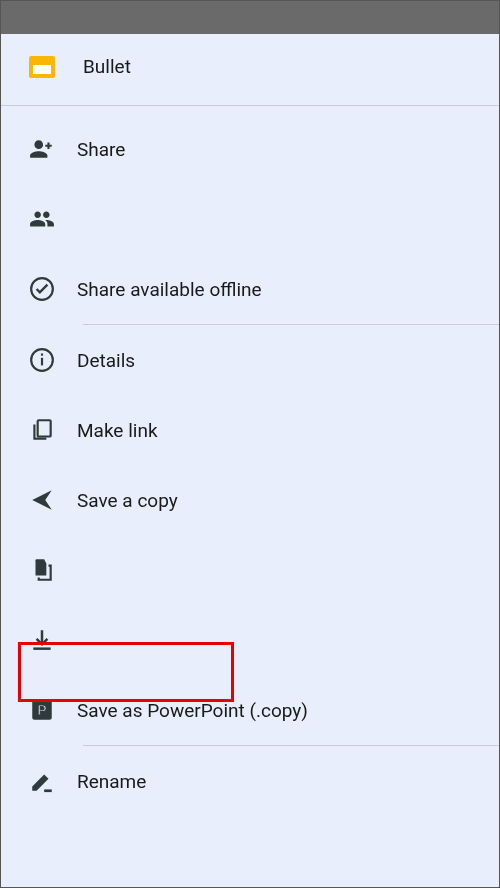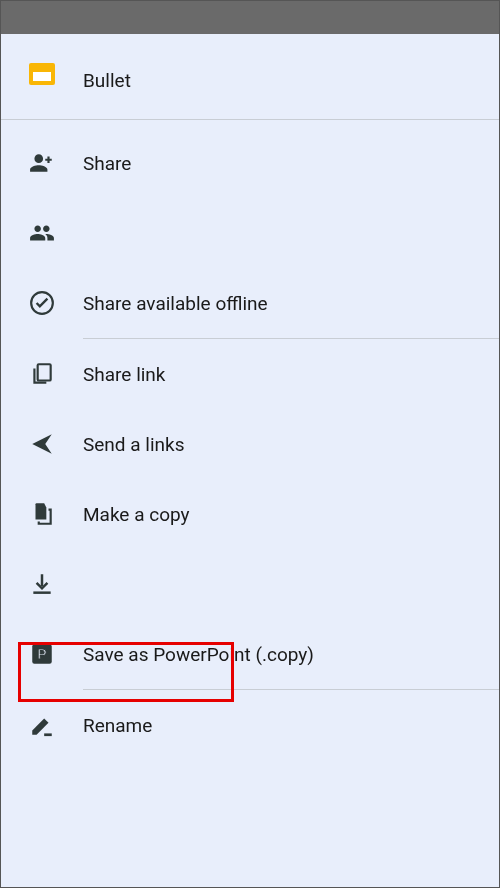--- a/index.html
+++ b/index.html
@@ -35,35 +35,34 @@
       left: 4px;
       right: 4px;
       bottom: 4px;
       height: 9px;
       background: #fff;
     }
     .header-title {
       font-size: 19px;
       color: #1a1a1a;
       font-weight: 400;
-      margin-top: 14px;
     }
     .full-divider {
       height: 1px;
       background: #c8cdd4;
       margin: 6px 0 0 0;
     }
     .menu {
       padding-top: 8px;
     }
     .menu-item {
       display: flex;
       align-items: center;
       padding: 22px 28px;
-      gap: 28px;
+      gap: 22px;
       position: relative;
       text-align: right;
     }
     .icon-slot {
       width: 26px;
       height: 26px;
       display: flex;
       align-items: center;
       justify-content: center;
       flex-shrink: 0;
@@ -129,48 +128,57 @@
       <svg viewBox="0 0 24 24">
           <circle cx="12" cy="12" r="10" fill="none" stroke-width="2"></circle>
           <path d="M7 12l3 3 7-7" fill="none" stroke-width="2.2"></path>
         </svg>
     </span>
     <span class="menu-label">Share available offline</span>
   </div>
 
   <div class="inset-divider"></div>
 
+  <div class="menu-item">
+    <span class="icon-slot">
+      <svg viewBox="0 0 24 24">
+          <circle cx="12" cy="12" r="10" fill="none" stroke-width="2"></circle>
+          <rect x="11" y="10" width="2" height="7" stroke="none"></rect>
+          <rect x="11" y="6" width="2" height="2" stroke="none"></rect>
+        </svg>
+    </span>
+    <span class="menu-label">Details</span>
+  </div>
 
   <div class="menu-item">
     <span class="icon-slot">
       <svg viewBox="0 0 24 24">
           <rect x="8" y="3" width="12" height="15" rx="1" fill="none" stroke-width="2"></rect>
           <path d="M5 7v13h11" fill="none" stroke-width="2"></path>
         </svg>
     </span>
-    <span class="menu-label">Share link</span>
+    <span class="menu-label">Make link</span>
   </div>
 
   <div class="menu-item">
     <span class="icon-slot">
       <svg viewBox="0 0 24 24">
           <path d="M3 12l18-9-6 9 6 9-18-9z" stroke="none"></path>
         </svg>
     </span>
-    <span class="menu-label">Send a links</span>
+    <span class="menu-label">Save a copy</span>
   </div>
 
   <div class="menu-item">
     <span class="icon-slot">
       <svg viewBox="0 0 24 24">
           <path d="M14 2H7a1 1 0 0 0-1 1v14h10V6l-2-4z" stroke="none"></path>
           <path d="M9 19v2h11V8h-2" fill="none" stroke-width="2"></path>
         </svg>
     </span>
-    <span class="menu-label">Make a copy</span>
   </div>
 
   <div class="menu-item">
     <span class="icon-slot">
       <svg viewBox="0 0 24 24">
           <path d="M12 3v11" fill="none" stroke-width="2.3"></path>
           <path d="M7 11l5 5 5-5" fill="none" stroke-width="2.3"></path>
           <path d="M4 20h16" fill="none" stroke-width="2.3"></path>
         </svg>
     </span>

